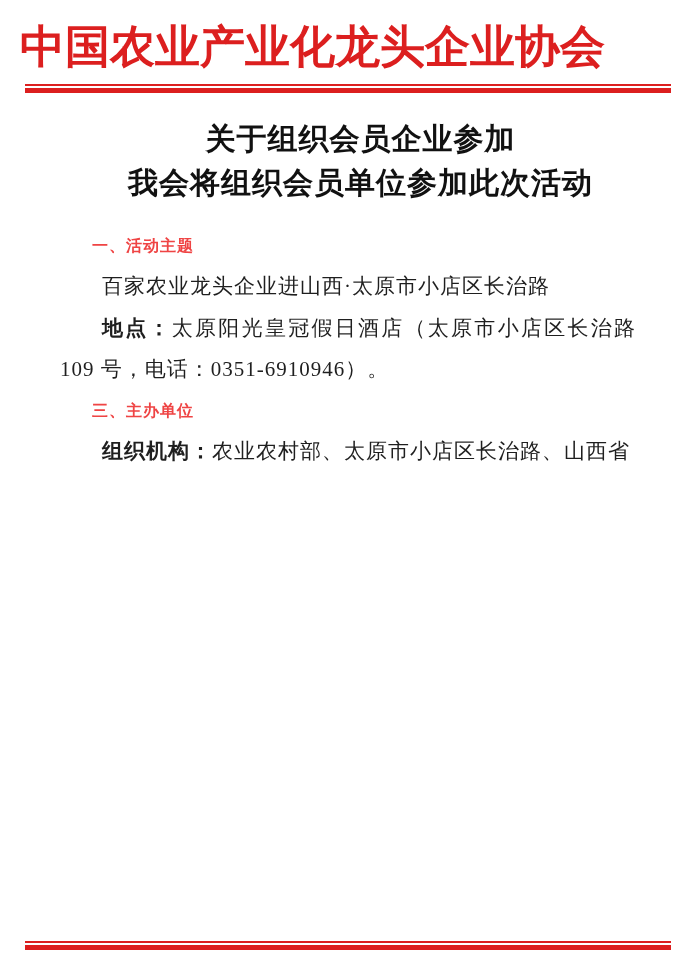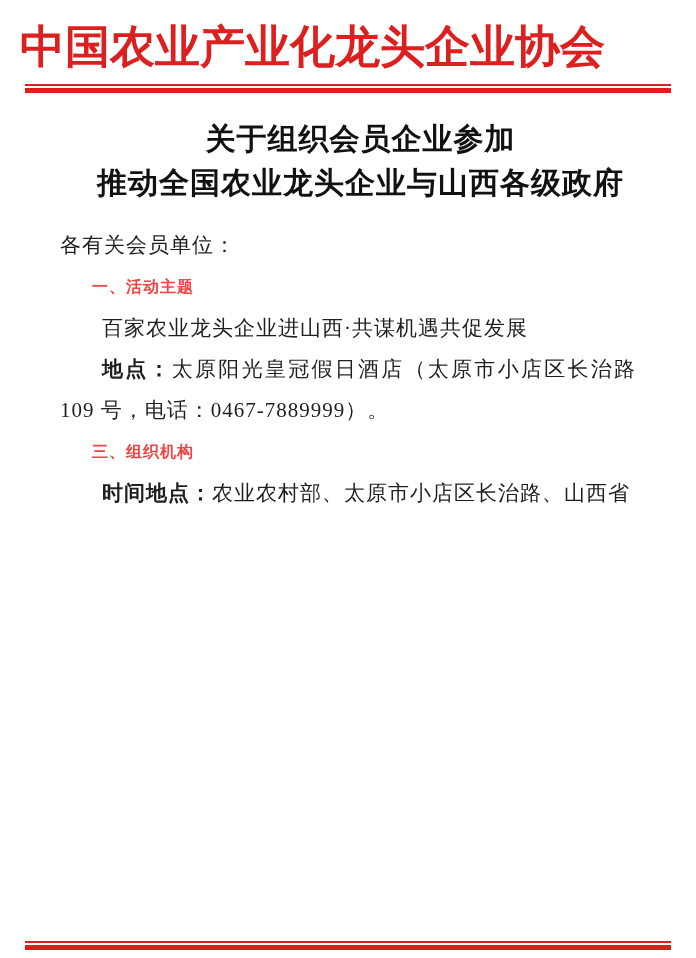--- a/index.html
+++ b/index.html
@@ -81,33 +81,32 @@
 </head>
 <body>
 
 <div class="page">
 
   <div class="org-name">中国农业产业化龙头企业协会</div>
   <div class="double-rule"></div>
 
   <div class="doc-title">
     <div>关于组织会员企业参加</div>
-    <div>推动全国农业龙头企业与山西各级政府</div>
+    <div>我会将组织会员单位参加此次活动</div>
   </div>
 
   <div class="body-text">
 
-    <p class="salutation">各有关会员单位：</p>
 
 
     <h2 class="section-heading">一、活动主题</h2>
-    <p class="indent"><span class="label"></span><span>百家农业龙头企业进山西·共谋机遇共促发展</span></p>
+    <p class="indent"><span class="label"></span><span>百家农业龙头企业进山西·太原市小店区长治路</span></p>
 
-    <p class="indent"><span class="label">地点：</span><span>太原阳光皇冠假日酒店（太原市小店区长治路 109 号，电话：0467-7889999）。</span></p>
+    <p class="indent"><span class="label">地点：</span><span>太原阳光皇冠假日酒店（太原市小店区长治路 109 号，电话：0351-6910946）。</span></p>
 
-    <h2 class="section-heading">三、组织机构</h2>
-    <p class="indent"><span class="label">时间地点：</span><span>农业农村部、太原市小店区长治路、山西省</span></p>
+    <h2 class="section-heading">三、主办单位</h2>
+    <p class="indent"><span class="label">组织机构：</span><span>农业农村部、太原市小店区长治路、山西省</span></p>
 
   </div>
 
   <div class="double-rule footer-rule"></div>
 
 </div>
 
 </body></html>

